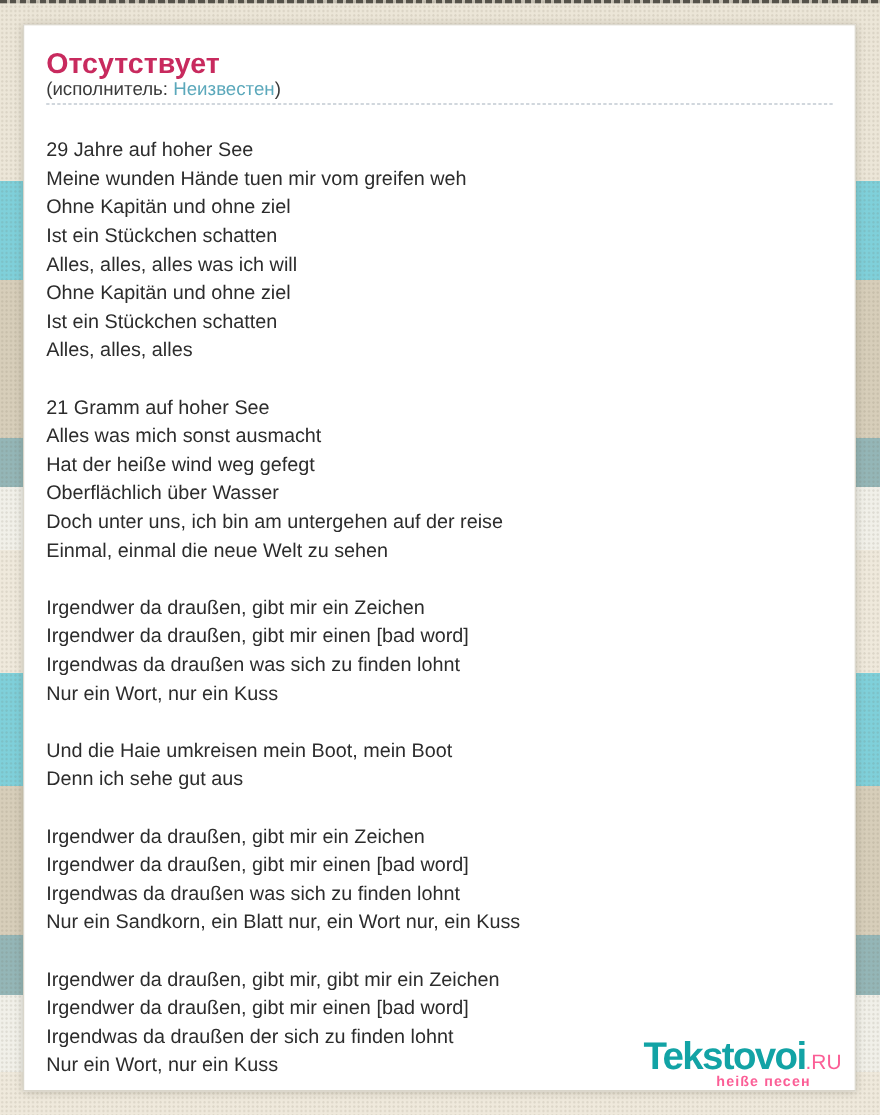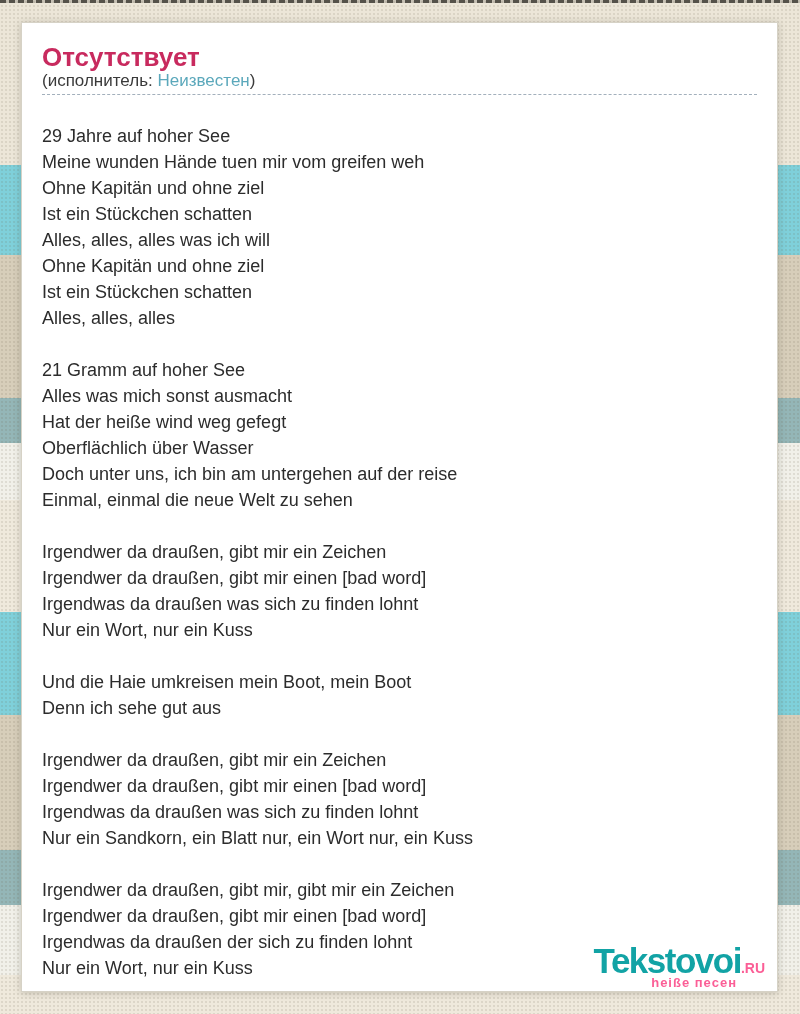--- a/index.html
+++ b/index.html
@@ -83,22 +83,22 @@
     line-height:1;
   }
   .logo-main{
     font-size:35px;
     font-weight:bold;
     letter-spacing:-1.5px;
     color:var(--logo-teal);
     text-align:center;
   }
   .logo-domain{
-    font-size:14px;
-    font-weight:bold;
+    font-size:19px;
+    font-weight:normal;
     color:var(--logo-pink);
   }
   .logo-tagline{
     margin-top:-2px;
     margin-right:28px;
     font-size:13px;
     font-weight:bold;
     letter-spacing:1px;
     color:var(--logo-pink);
   }

